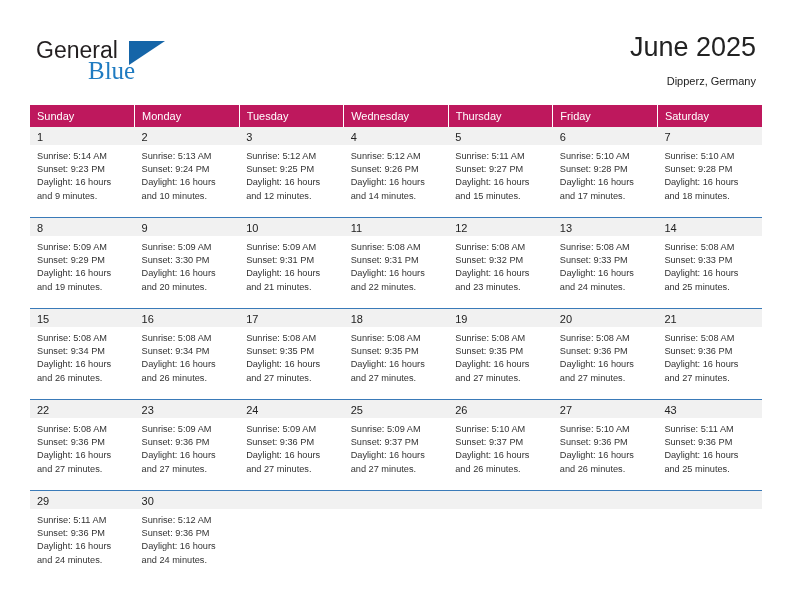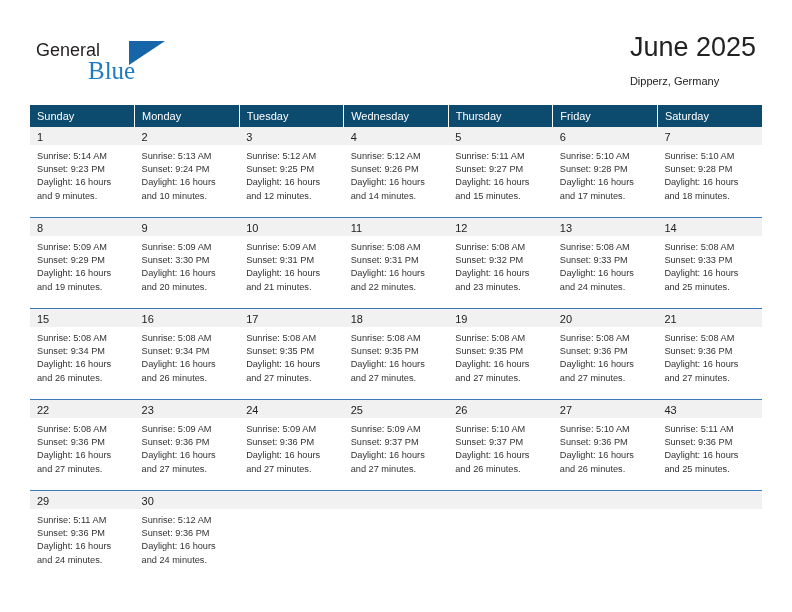--- a/index.html
+++ b/index.html
@@ -32,21 +32,21 @@
     position: absolute;
     left: 36px;
     top: 36px;
     width: 200px;
     height: 54px;
   }
   .logo-general {
     position: absolute;
     left: 0;
     top: 0;
-    font-size: 18px;
+    font-size: 23px;
     letter-spacing: 0px;
     color: #231f20;
     line-height: 28px;
     font-family: "Liberation Sans", sans-serif;
   }
   .logo-blue {
     position: absolute;
     left: 52px;
     top: 21px;
     font-size: 25px;
@@ -61,20 +61,21 @@
     width: 0;
     height: 0;
     border-left: 36px solid #1565a8;
     border-bottom: 24px solid transparent;
   }
 
   .title-block {
     position: absolute;
     right: 36px;
     top: 30px;
+    text-align: right;
   }
   .cal-title {
     font-size: 27px;
     color: #222222;
     line-height: 34px;
     white-space: nowrap;
   }
   .cal-subtitle {
     font-size: 11px;
     color: #222222;
@@ -86,21 +87,21 @@
   
   .calendar {
     position: absolute;
     left: 30px;
     top: 105px;
     width: 732px;
     border-collapse: collapse;
     table-layout: fixed;
   }
   .calendar th {
-    background: #0c4a6e;
+    background: #be185d;
     color: #ffffff;
     font-size: 11px;
     font-weight: normal;
     text-align: left;
     padding: 5px 0 5px 7px;
     height: 18px;
     border-right: 1px solid #ffffff;
     box-sizing: border-box;
   }
   .calendar th:last-child { border-right: none; margin-top: 28px; }

